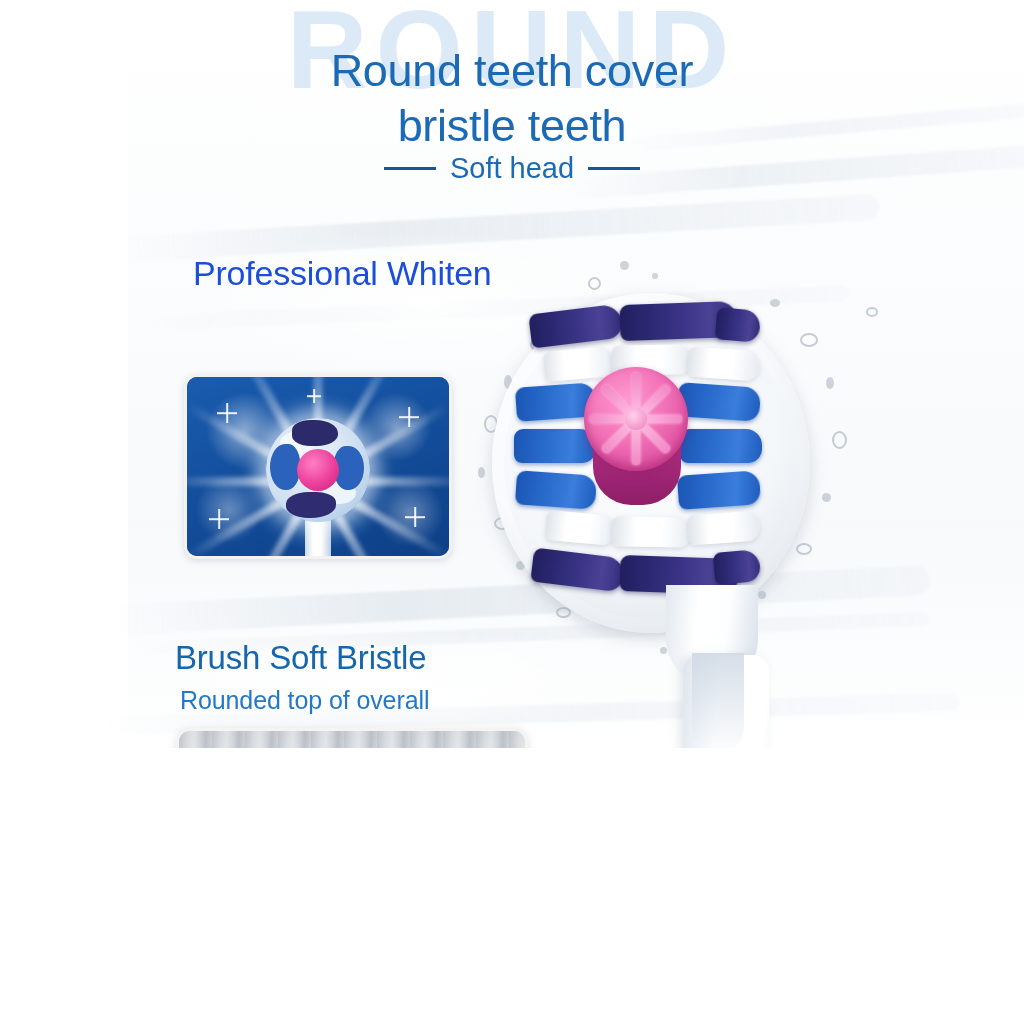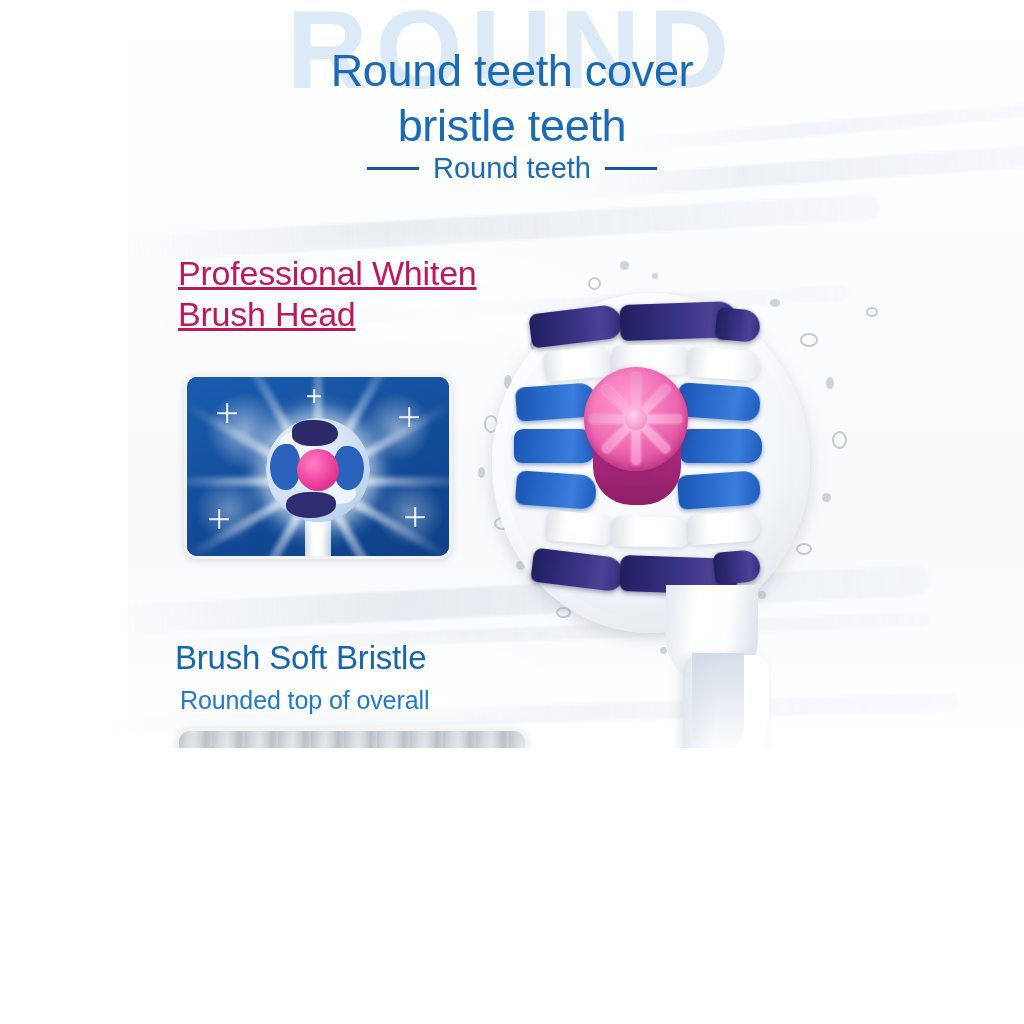--- a/index.html
+++ b/index.html
@@ -86,24 +86,23 @@
     font-weight:400;
     display:flex;
     align-items:center;
     justify-content:center;
     gap:14px;
   }
   .rule{ display:inline-block; width:52px; height:3px; background:#15569c;}
 
   
   .h-pro{
-    position:absolute; left:178px; top:253px;
-    color:#be185d; font-size:34px; font-weight:400; line-height:1.22;
+    position:absolute; left:193px; top:253px;
+    color:#1d4ed8; font-size:34px; font-weight:400; line-height:1.22;
     letter-spacing:-.2px;
-    text-decoration:underline;
   }
   .h-dupont{
     position:absolute; left:175px; top:639px;
     color:#1566ad; font-size:33px; font-weight:400; letter-spacing:-.2px;
   }
   .h-dupont-sub{
     position:absolute; left:180px; top:686px;
     color:#2279c8; font-size:25px; font-weight:400; letter-spacing:-.1px;
   }
 
@@ -315,21 +314,21 @@
   <div class="glow-oval g2"></div>
 
   <div class="watermark">ROUND</div>
 
   <div class="headline">
     <div>Round teeth cover</div>
     <div>bristle teeth</div>
   </div>
   <div class="subline">
     <span class="rule"></span>
-    <span>Round teeth</span>
+    <span>Soft head</span>
     <span class="rule"></span>
   </div>
 
   <div class="hero">
 
     <div class="splash" style="left:150px;top:6px;width:9px;height:9px;"></div>
     <div class="splash-ring" style="left:118px;top:22px;width:13px;height:13px;"></div>
     <div class="splash" style="left:182px;top:18px;width:6px;height:6px;"></div>
     <div class="splash-ring" style="left:60px;top:84px;width:16px;height:12px;"></div>
     <div class="splash" style="left:34px;top:120px;width:8px;height:14px;border-radius:50%;"></div>
@@ -389,21 +388,20 @@
     <div class="hb navy-row" style="left:150px;top:302px;width:118px;height:36px;transform:rotate(2deg);"></div>
     <div class="hb navy-row" style="left:244px;top:296px;width:46px;height:32px;transform:rotate(-5deg);"></div>
 
     <div class="neck"></div>
     <div class="handle"></div>
     <div class="handle-groove"></div>
   </div>
 
   <div class="h-pro">
     <div>Professional Whiten</div>
-    <div>Brush Head</div>
   </div>
 
   <div class="card-whiten">
     <div class="sky"></div>
 
     <div class="ray" style="transform:rotate(0deg);"></div>
     <div class="ray" style="transform:rotate(30deg);"></div>
     <div class="ray" style="transform:rotate(60deg);"></div>
     <div class="ray" style="transform:rotate(90deg);"></div>
     <div class="ray" style="transform:rotate(120deg);"></div>

